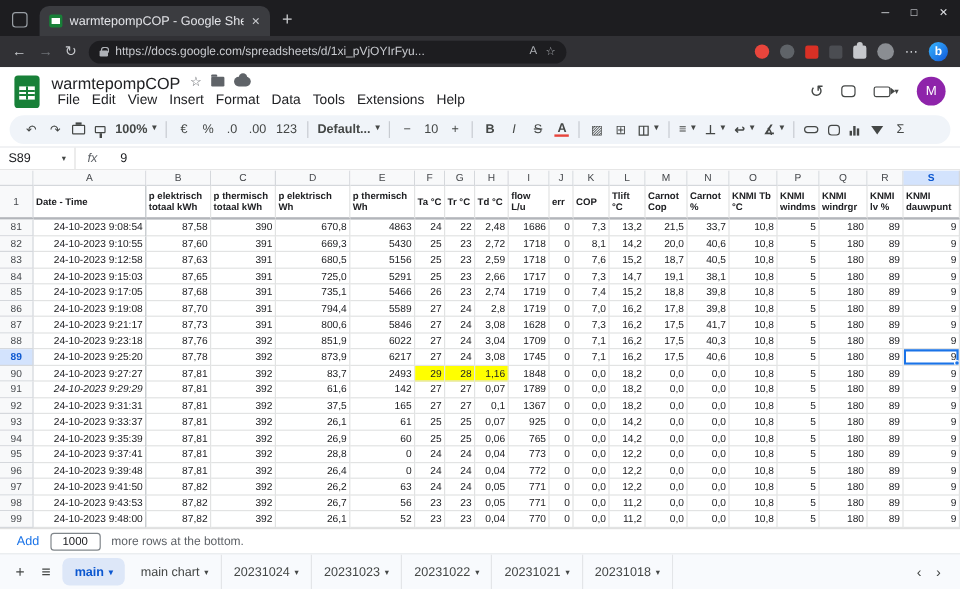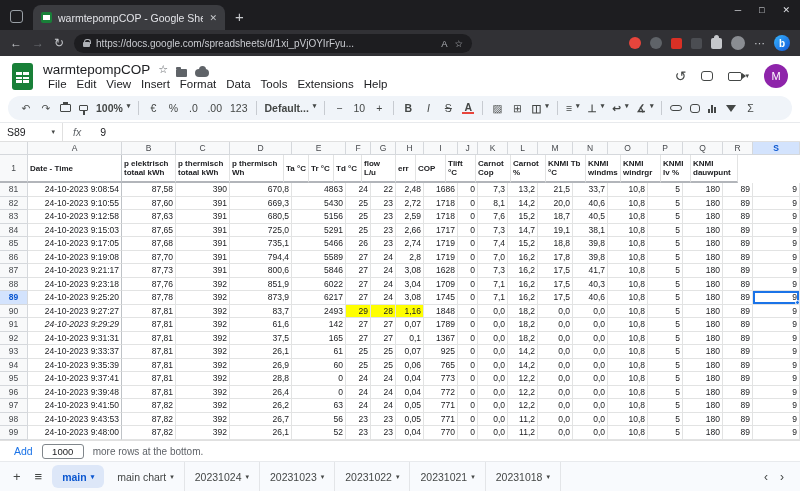--- a/index.html
+++ b/index.html
@@ -34,21 +34,21 @@
   .ic-puzzle::before{content:"";position:absolute;top:-3px;left:3px;width:5px;height:5px;border-radius:50%;background:#c6c8cc;}
   .ic-profile{width:14px;height:14px;border-radius:50%;background:#8a8d92;}
   .ic-more{color:#c6c8cc;font-size:11px;}
   .ic-copilot{width:16px;height:16px;border-radius:50%;background:linear-gradient(135deg,#37b6ff,#1157d8);color:#fff;font-size:10px;font-weight:bold;display:flex;align-items:center;justify-content:center;}
 
   
   .gheader{height:38px;background:#fff;display:flex;align-items:center;padding:2px 12px 0 12px;flex:0 0 auto;}
   .glogo{width:21px;height:27px;background:#188038;border-radius:3px;position:relative;flex:0 0 auto;}
   .glogo::after{content:"";position:absolute;left:4px;top:9px;width:13px;height:11px;background-image:linear-gradient(to right,transparent 0 6px,#188038 6px 7.5px,transparent 7.5px),linear-gradient(to bottom,transparent 0 3px,#188038 3px 4.5px,transparent 4.5px 6.5px,#188038 6.5px 8px,transparent 8px);background-color:#fff;}
   .gtitles{margin-left:10px;}
-  .title-line{display:flex;align-items:flex-end;gap:8px;font-size:13.5px;color:#202124;line-height:15px;}
+  .title-line{display:flex;align-items:flex-start;gap:8px;font-size:13.5px;color:#202124;line-height:15px;}
   .t-ic{color:#5f6368;font-size:11px;}
   .ic-folder{width:11px;height:8px;background:#5f6368;border-radius:1px;position:relative;margin-top:2px;}
   .ic-folder::before{content:"";position:absolute;top:-2px;left:0;width:5px;height:2px;background:#5f6368;border-radius:1px 1px 0 0;}
   .ic-cloud{width:14px;height:8px;background:#5f6368;border-radius:5px;position:relative;margin-top:2px;}
   .ic-cloud::before{content:"";position:absolute;top:-3px;left:4px;width:7px;height:7px;border-radius:50%;background:#5f6368;}
   .menu-line{display:flex;font-size:11.5px;color:#202124;margin-top:1px;}
   .menu-line span{padding:0 5px;}
   .gh-right{margin-left:auto;display:flex;align-items:center;gap:15px;}
   .gh-ic{color:#444746;font-size:14px;}
   .ic-comment{width:12px;height:10px;border:1.5px solid #444746;border-radius:3px;}
@@ -290,20 +290,21 @@
         <div class="colh" style="width: 40px;">Q</div>
         <div class="colh" style="width: 30px;">R</div>
         <div class="colh sel" style="width: 47px;">S</div>
       </div>
     <div id="grid-body">
         <div class="grow hdr">
           <div class="rowh">1</div>
           <div class="cell colA" style="width: 94px;">Date - Time</div>
           <div class="cell" style="width: 54px;">p elektrisch totaal kWh</div>
           <div class="cell" style="width: 54px;">p thermisch totaal kWh</div>
+          <div class="cell" style="width: 62px;">p elektrisch Wh</div>
           <div class="cell" style="width: 54px;">p thermisch Wh</div>
           <div class="cell" style="width: 25px;">Ta °C</div>
           <div class="cell" style="width: 25px;">Tr °C</div>
           <div class="cell" style="width: 28px;">Td °C</div>
           <div class="cell" style="width: 34px;">flow L/u</div>
           <div class="cell" style="width: 20px;">err</div>
           <div class="cell" style="width: 30px;">COP</div>
           <div class="cell" style="width: 30px;">Tlift °C</div>
           <div class="cell" style="width: 35px;">Carnot Cop</div>
           <div class="cell" style="width: 35px;">Carnot %</div>

